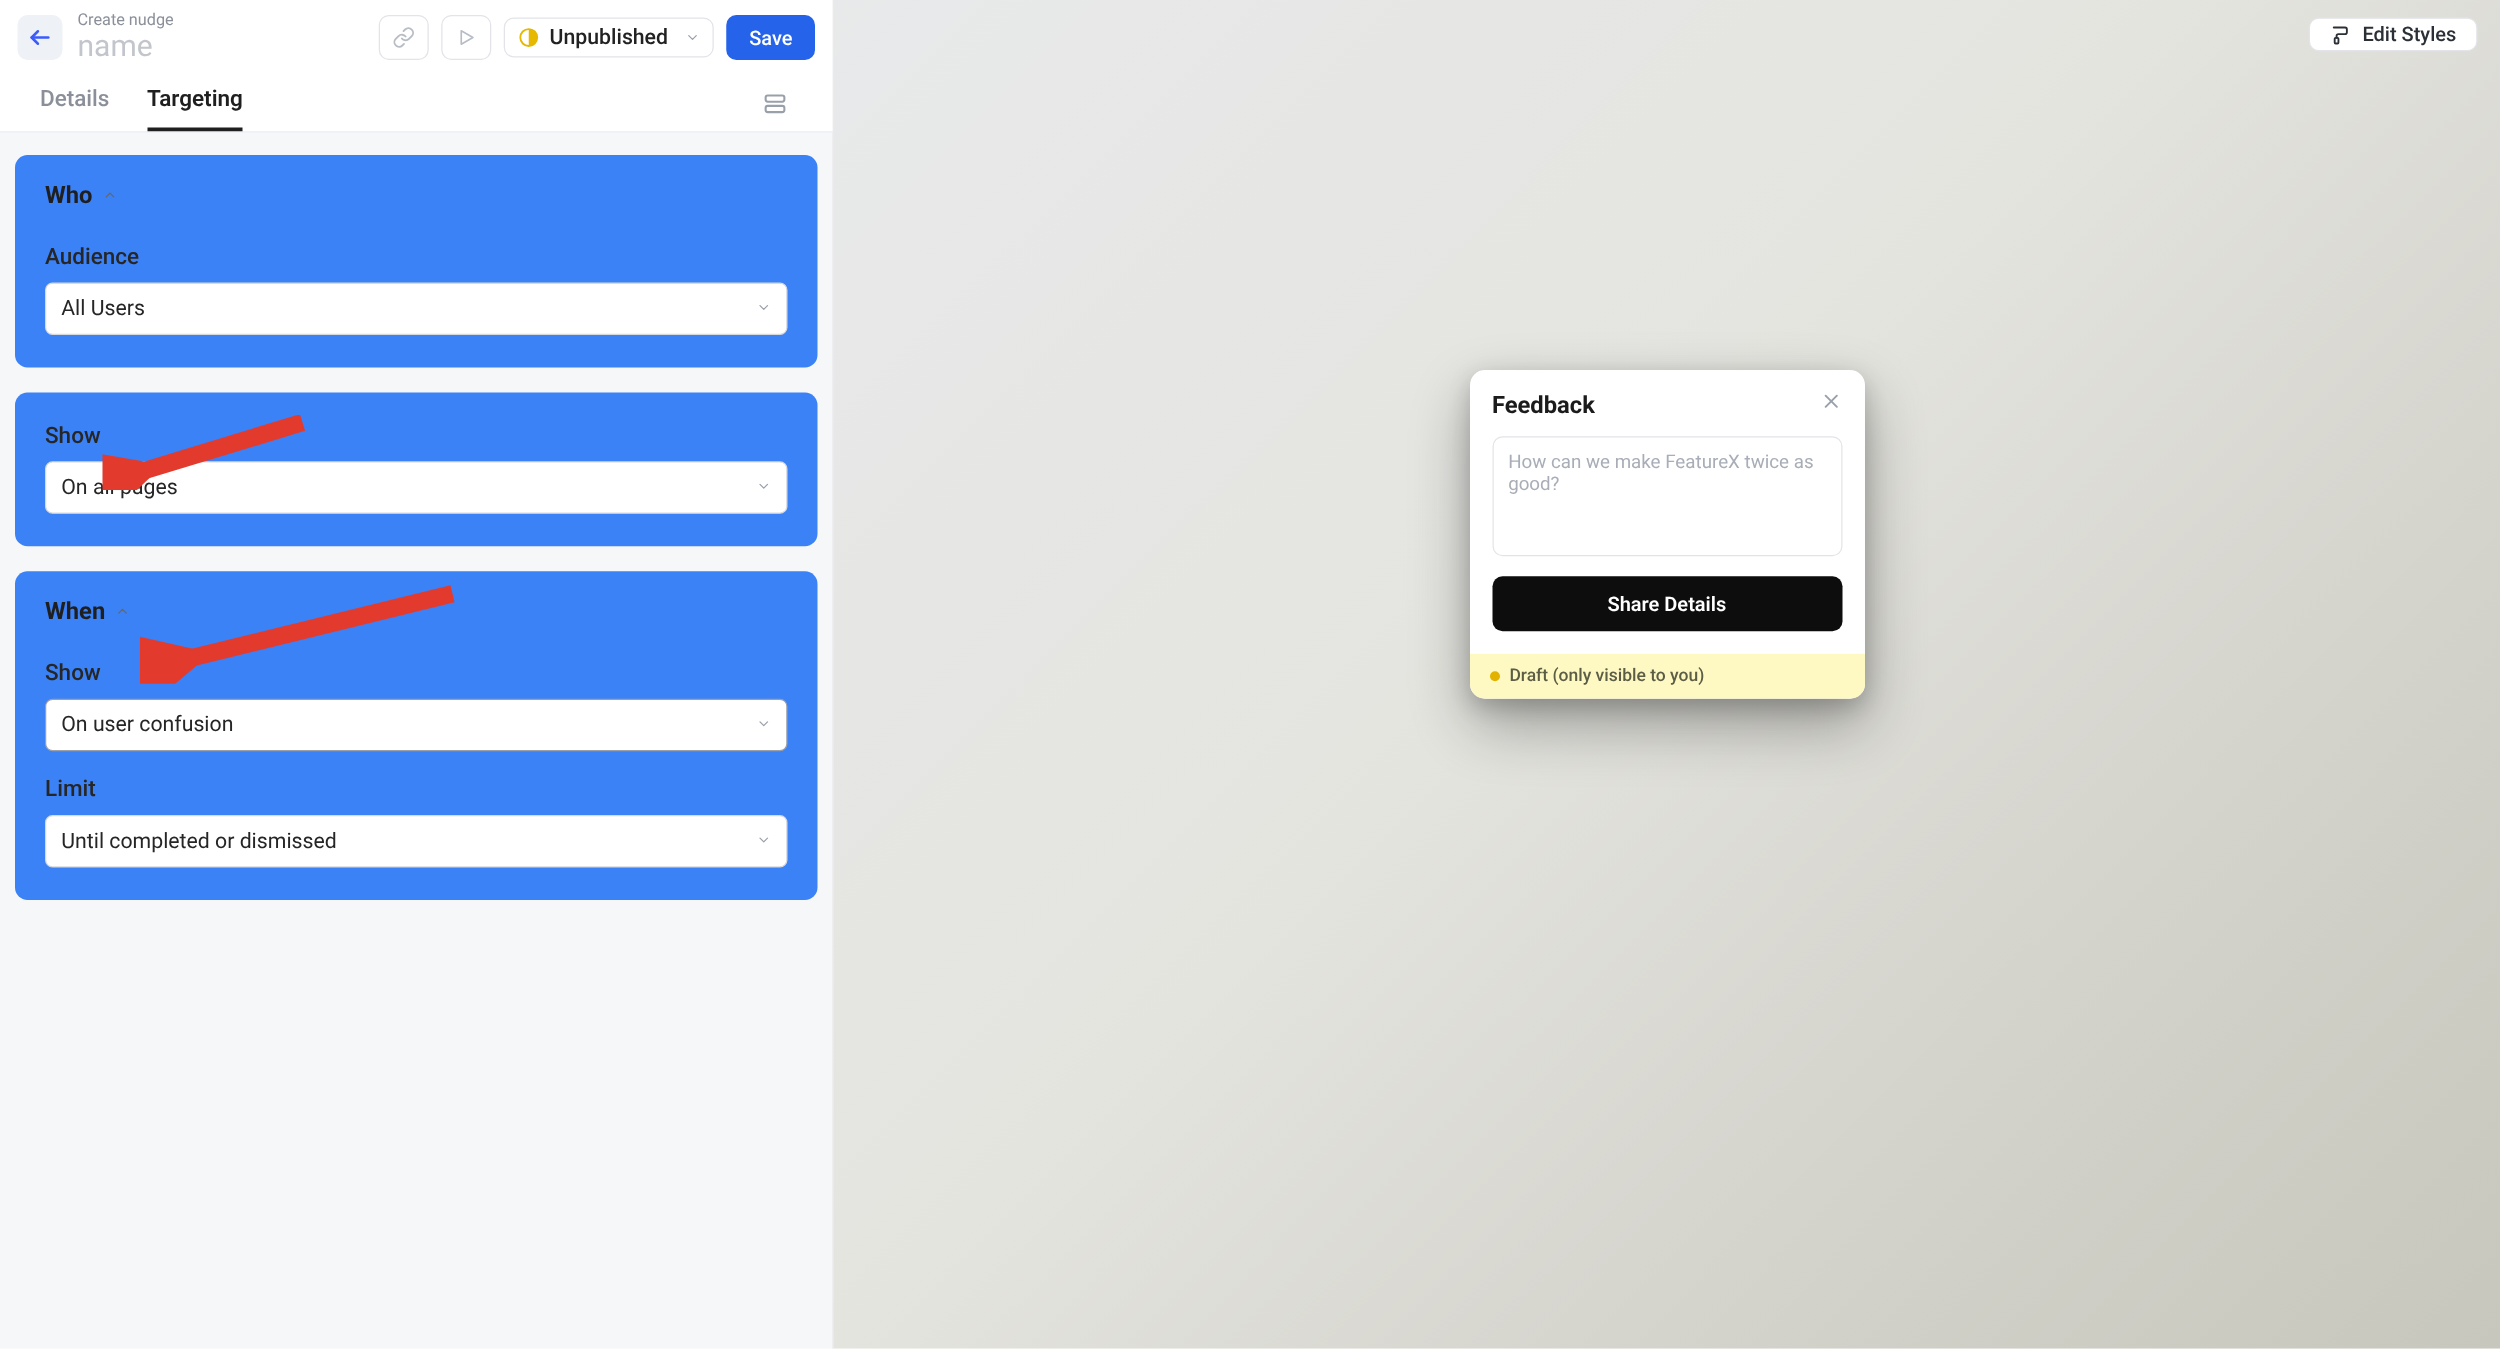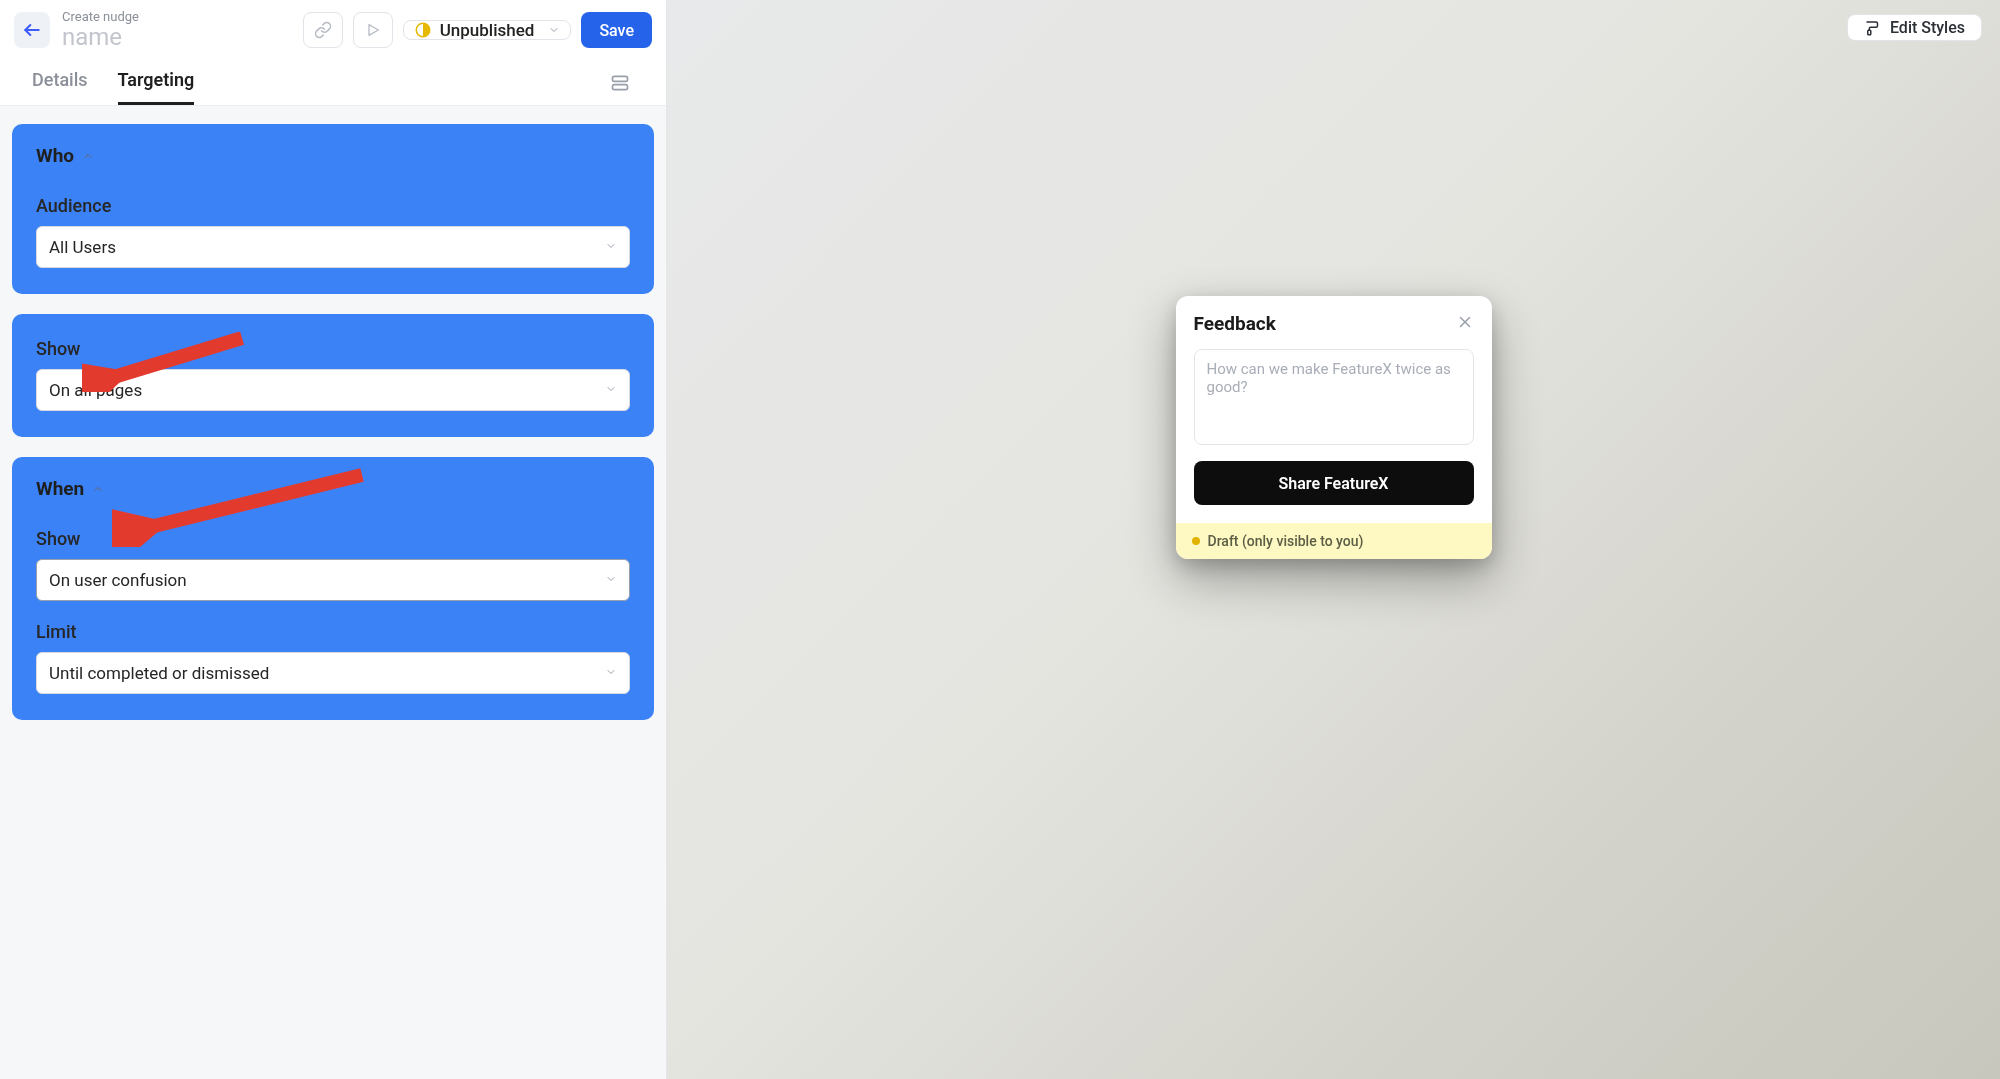--- a/index.html
+++ b/index.html
@@ -11,21 +11,21 @@
   .lp-header { background: #ffffff; padding: 10px 14px 0; }
   .lp-top { display: flex; align-items: center; gap: 12px; padding-bottom: 4px;}
   .back-btn { width: 36px; height: 36px; display:flex; align-items:center; justify-content:center; border-radius:8px; background:#eef1f6; cursor:pointer; }
   .back-btn svg { stroke:#3b5bfd; }
   .title-block { flex:1; display:flex; flex-direction:column; line-height:1.1; }
   .title-kicker { font-size:13px; color:#8a8f99; }
   .title-name { font-size:24px; color:#c2c5cc; font-weight:400; }
   .toolbar { display:flex; align-items:center; gap:10px; }
   .icon-btn { width:40px; height:36px; border:1px solid #e2e4e9; border-radius:8px; background:#fff; display:flex; align-items:center; justify-content:center; cursor:pointer; }
   .icon-btn svg { stroke:#b7bcc5; fill:none; }
-  .status-pill { height:20px; border:1px solid #e2e4e9; border-radius:8px; background:#fff; display:flex; align-items:center; padding:0 10px; gap:8px; cursor:pointer; }
+  .status-pill { height:32px; border:1px solid #e2e4e9; border-radius:8px; background:#fff; display:flex; align-items:center; padding:0 10px; gap:8px; cursor:pointer; }
   .status-pill .dot-icon svg { display:block; }
   .status-pill .label { font-size:17px; color:#222; font-weight:500; }
   .status-pill .chev { margin-left:6px; }
   .save-btn { height:36px; padding:0 18px; background:#2563eb; color:#fff; border:none; border-radius:8px; font-size:16px; font-weight:500; cursor:pointer; }
 
   .tabs-row { display:flex; padding:14px 18px 0; position:relative; }
   .tabs { display:flex; gap:30px; }
   .tab { font-size:18px; color:#8a8f99; padding-bottom:12px; cursor:pointer; border-bottom:3px solid transparent; font-weight:500;}
   .tab.active { color:#1f1f1f; border-bottom-color:#1f1f1f; font-weight:600;}
   .tabs-right-icon { position:absolute; right:22px; top:18px; cursor:pointer; }
@@ -47,21 +47,21 @@
   
   .arrow { position:absolute; pointer-events:none; }
   .arrow svg { display:block; }
 
   
   .right-panel { flex:1; position:relative; background: linear-gradient(135deg, #e8e9ea 0%, #e4e4df 45%, #d5d4cd 70%, #c8c7bd 100%); }
   .edit-styles { position:absolute; top:14px; right:18px; background:#fff; border:1px solid #e2e4e9; border-radius:8px; height:27px; padding:0 16px; display:flex; align-items:center; gap:8px; font-size:16px; color:#2b2f36; cursor:pointer; font-weight:500;}
   .edit-styles svg { stroke:#2b2f36; fill:none; }
 
   .feedback-card { position:absolute; left:50%; top:296px; transform:translateX(-50%); width:316px; background:#fff; border-radius:12px; box-shadow: 0 20px 48px rgba(0,0,0,0.32), 0 6px 18px rgba(0,0,0,0.18); overflow:hidden; }
-  .fb-head { display:flex; align-items:flex-end; justify-content:space-between; padding:16px 18px 8px; }
+  .fb-head { display:flex; align-items:flex-start; justify-content:space-between; padding:16px 18px 8px; }
   .fb-title { font-size:19px; font-weight:700; color:#1b1b1b; }
   .fb-close { cursor:pointer; }
   .fb-close svg { stroke:#9aa0aa; }
   .fb-body { padding:6px 18px 18px; }
   .fb-textarea { width:100%; height:96px; border:1px solid #e2e4e9; border-radius:8px; padding:10px 12px; font-size:15px; color:#333; resize:none; }
   .fb-textarea::placeholder { color:#a8adb7; }
   .fb-share { margin-top:12px; width:100%; height:44px; background:#0d0d0d; color:#fff; border:none; border-radius:8px; font-size:16px; font-weight:600; cursor:pointer; }
   .fb-draft { background:#fef9c3; padding:10px 16px; display:flex; align-items:center; gap:8px; font-size:14px; color:#5b5d45; font-weight:500;}
   .fb-draft .dd { width:8px; height:8px; border-radius:50%; background:#e1b300; }
 </style>
@@ -228,20 +228,20 @@
       <div class="fb-title">Feedback</div>
       <div class="fb-close">
         <svg width="18" height="18" viewBox="0 0 24 24" fill="none" stroke-width="2" stroke-linecap="round" stroke-linejoin="round">
             <line x1="18" y1="6" x2="6" y2="18"></line>
             <line x1="6" y1="6" x2="18" y2="18"></line>
           </svg>
       </div>
     </div>
     <div class="fb-body">
       <textarea class="fb-textarea" placeholder="How can we make FeatureX twice as good?" style=""></textarea>
-      <button class="fb-share">Share FeatureX</button>
+      <button class="fb-share">Share Details</button>
     </div>
     <div class="fb-draft">
       <span class="dd"></span>
       <span>Draft (only visible to you)</span>
     </div>
   </div>
 </div>
 
 </body></html>

